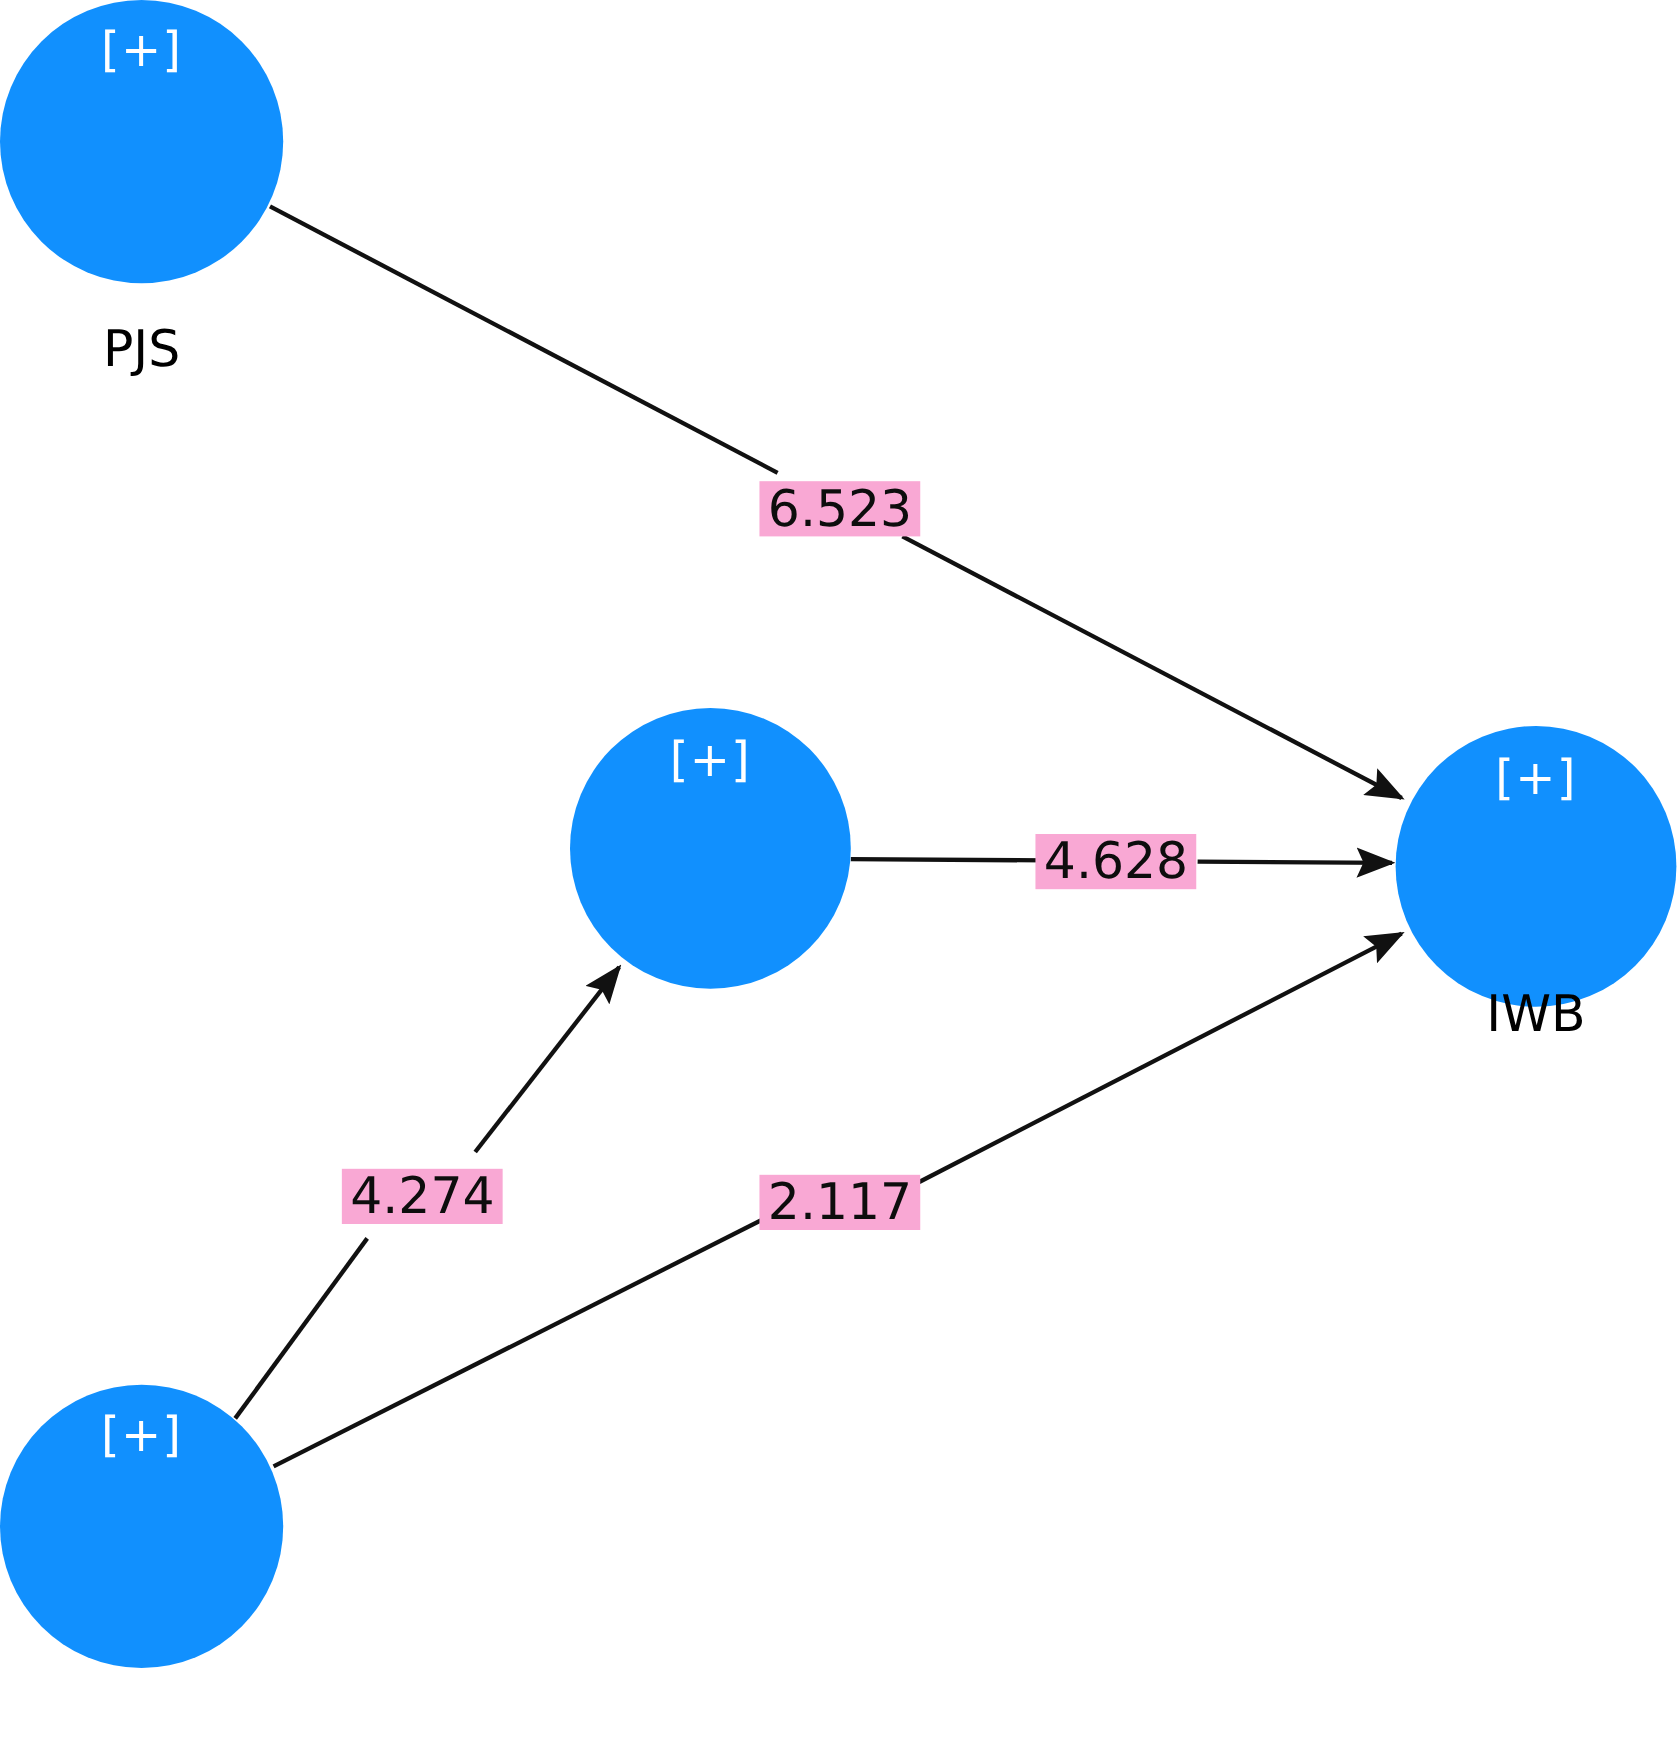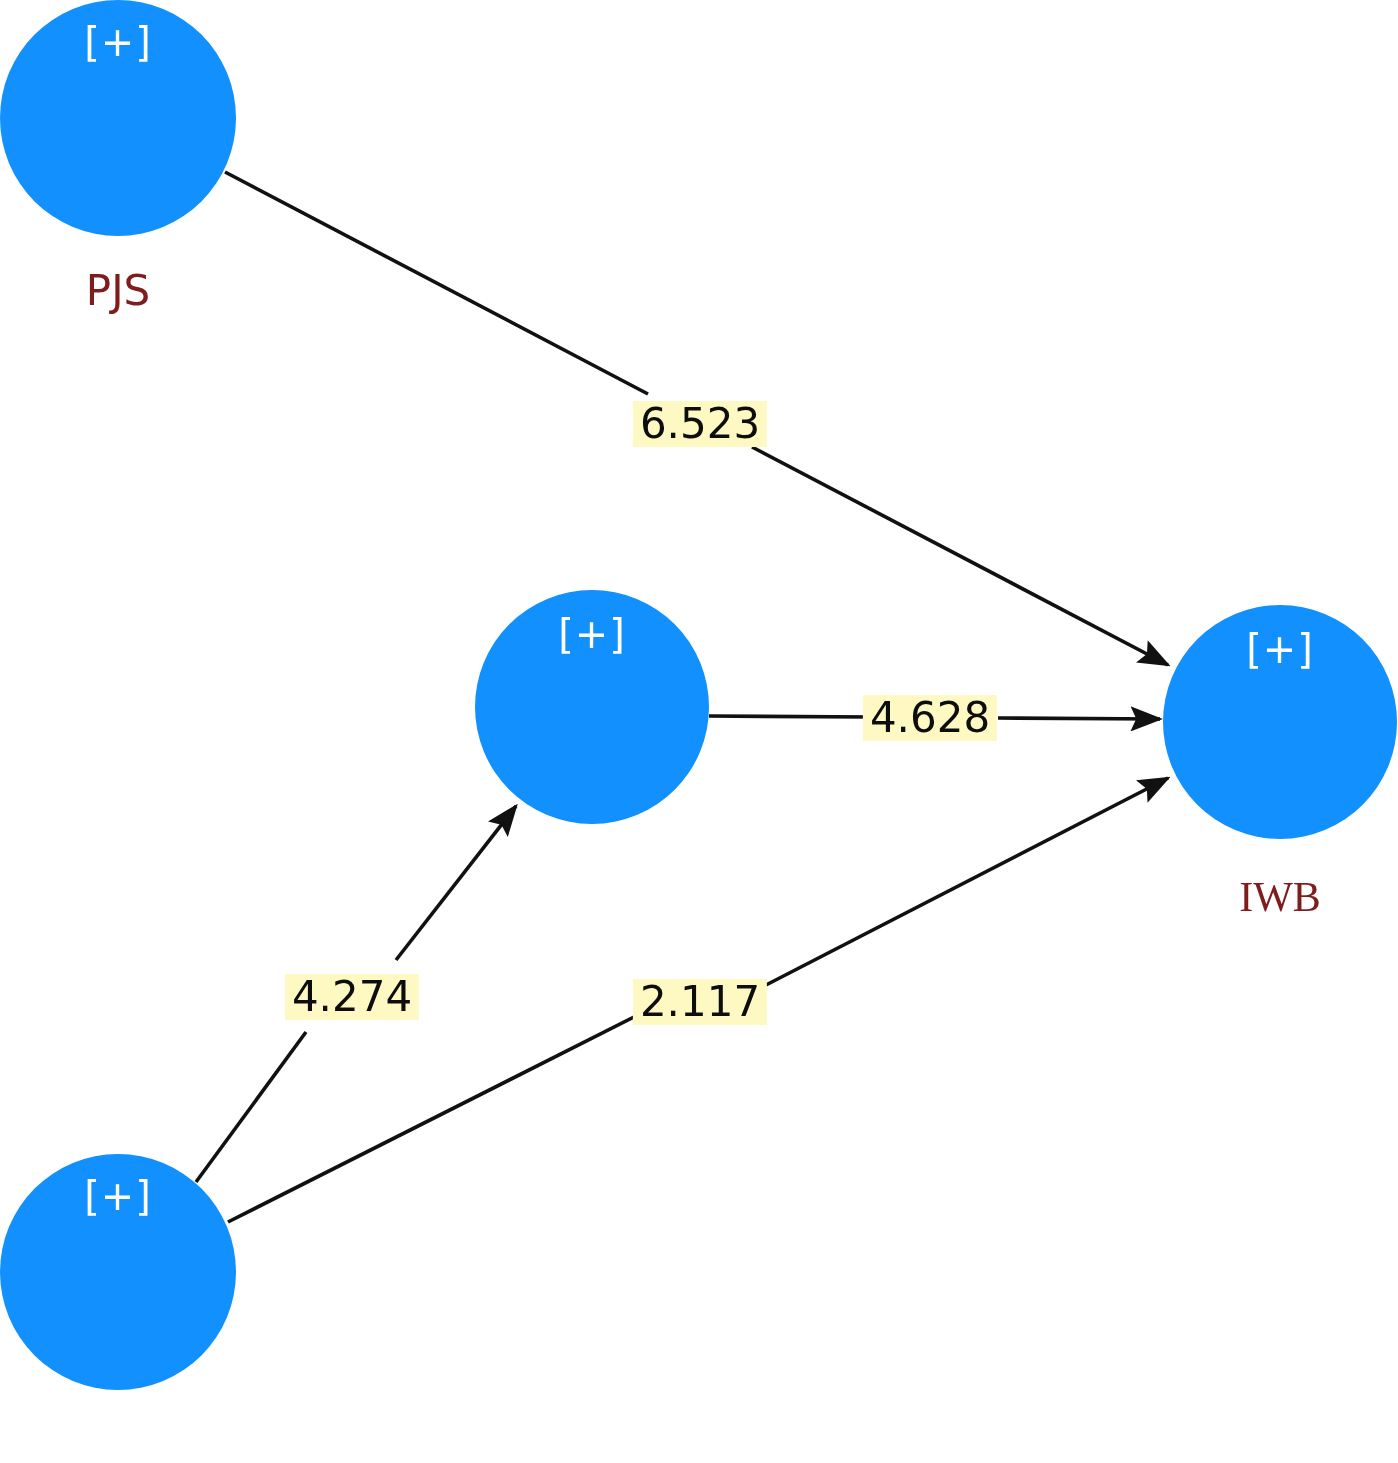--- a/index.html
+++ b/index.html
@@ -39,31 +39,31 @@
     color: #ffffff;
     font-family: "DejaVu Sans", "Liberation Sans", sans-serif;
     font-size: 40px;
     line-height: 1;
     letter-spacing: 1px;
     font-weight: 400;
   }
   .node-label {
     position: absolute;
     text-align: center;
-    color: #7f1d1d;
+    color: #000000;
     font-family: "DejaVu Sans", "Liberation Sans", sans-serif;
     font-size: 42px;
     line-height: 1;
     white-space: nowrap;
     font-weight: 400;
   }
   .edge-label {
     position: absolute;
     color: #0d0d0d;
-    background: #fef9c3;
+    background: #f9a8d4;
     font-family: "DejaVu Sans", "Liberation Sans", sans-serif;
     font-size: 42px;
     line-height: 1;
     white-space: nowrap;
     padding: 2px 7px;
     transform: translate(-50%, -50%);
   }
 </style>
 </head>
 <body>
@@ -103,21 +103,21 @@
   </div>
   <div class="node-label" style="left:0px; top:270px; width:236px;">PJS</div>
 
   <div class="node" style="left:475px; top:590px; width:234px; height:234px;">
     <span class="node-plus" style="top:24px;">[+]</span>
   </div>
 
   <div class="node" style="left:1163px; top:605px; width:234px; height:234px;">
     <span class="node-plus" style="top:24px;">[+]</span>
   </div>
-  <div class="node-label" style="left:1163px; top:876px; width:234px;font-family:Liberation Serif, serif;">IWB</div>
+  <div class="node-label" style="left:1163px; top:824px; width:234px;">IWB</div>
 
   <div class="node" style="left:0px; top:1154px; width:236px; height:236px;">
     <span class="node-plus" style="top:22px;">[+]</span>
   </div>
 
   <div class="edge-label" style="left:700px; top:424px;">6.523</div>
 
   <div class="edge-label" style="left:930px; top:718px;">4.628</div>
 
   <div class="edge-label" style="left:352px; top:997px;">4.274</div>

